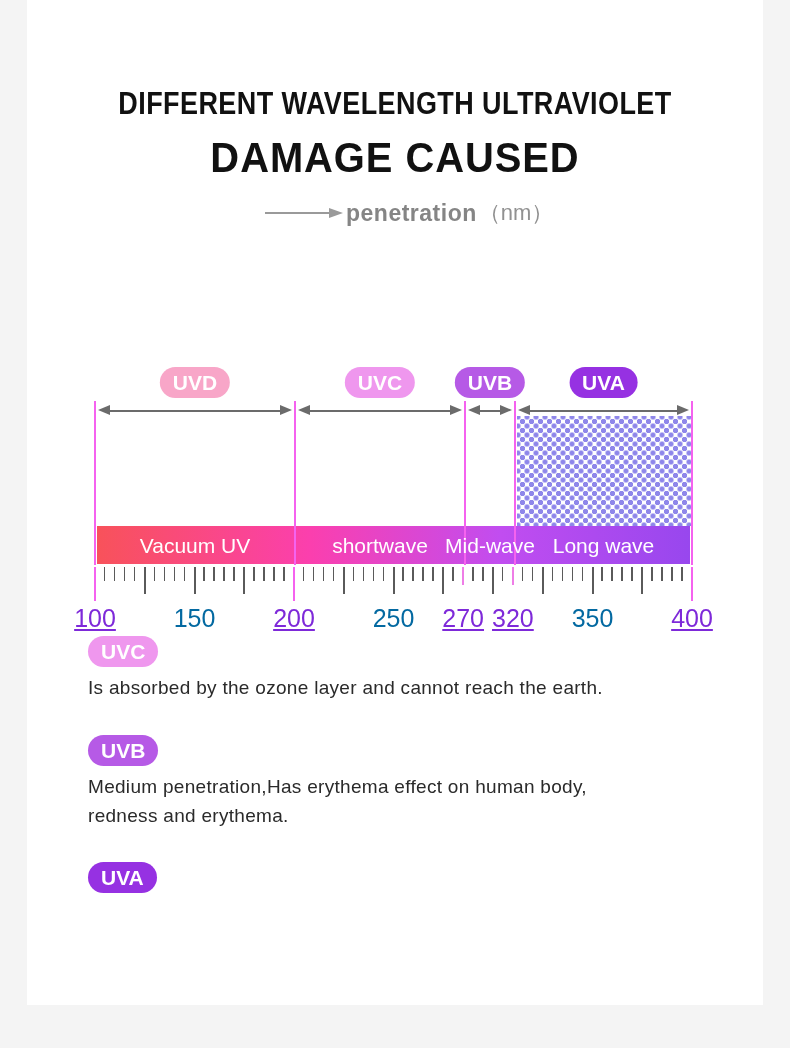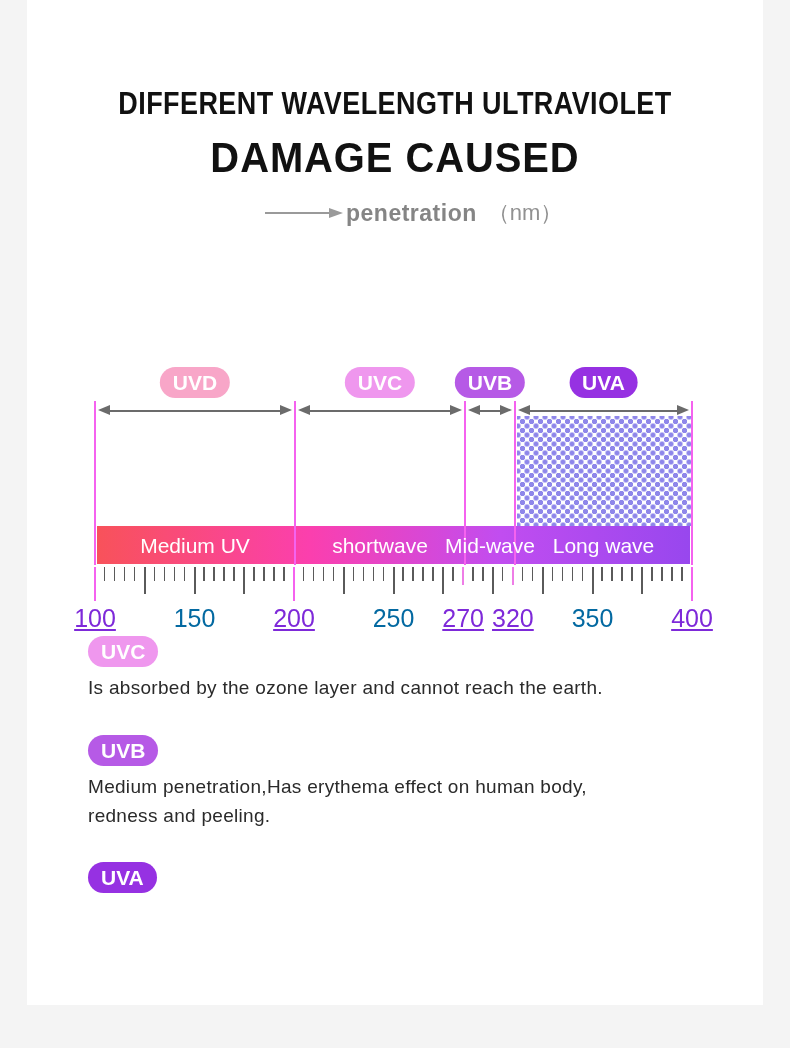--- a/index.html
+++ b/index.html
@@ -33,21 +33,21 @@
     position:absolute;top:200px;left:238px;
     display:flex;align-items:center;height:26px;
   }
   .wl-line{display:block;width:64px;height:2px;background:#9a9a9a;}
   .wl-head{
     display:block;width:0;height:0;
     border-top:5px solid transparent;border-bottom:5px solid transparent;
     border-left:14px solid #9a9a9a;
   }
   .wl-text{font-size:23px;font-weight:bold;color:#858585;margin-left:3px;letter-spacing:0.5px;}
-  .wl-unit{font-size:22px;color:#919191;margin-left:11px;}
+  .wl-unit{font-size:22px;color:#919191;margin-left:2px;}
   
   .chart{position:absolute;left:0;top:0;width:736px;height:620px;margin-top:42px;}
   .vline{position:absolute;top:359px;height:164px;width:2px;background:#f562ef;}
   .dbl-arrow{position:absolute;top:363px;height:11px;}
   .dbl-arrow .ln{position:absolute;left:9px;right:9px;top:4.5px;height:2px;background:#6b6b6b;}
   .dbl-arrow .ah{position:absolute;top:0;width:0;height:0;
     border-top:5.5px solid transparent;border-bottom:5.5px solid transparent;}
   .dbl-arrow .al{left:0;border-right:12px solid #6b6b6b;}
   .dbl-arrow .ar{right:0;border-left:12px solid #6b6b6b;}
   .chart-chip{
@@ -130,21 +130,21 @@
           <i class="ln"></i>
           <i class="ah ar"></i>
         </div>
         <div class="chart-chip" style="left: 576.5px; background: rgb(150, 49, 226);">UVA</div>
         <div class="grad-bar" style="background: linear-gradient(90deg, rgb(248, 82, 90) 0%, rgb(251, 63, 174) 36%, rgb(193, 77, 240) 68%, rgb(152, 71, 238) 100%);"></div>
         <div class="vline" style="left: 67px;"></div>
         <div class="vline" style="left: 267px;"></div>
         <div class="vline" style="left: 437px;"></div>
         <div class="vline" style="left: 487px;"></div>
         <div class="vline" style="left: 664px;"></div>
-        <div class="band-label" style="left: 168px;">Medium UV</div>
+        <div class="band-label" style="left: 168px;">Vacuum UV</div>
         <div class="band-label" style="left: 353px;">shortwave</div>
         <div class="band-label" style="left: 463px;">Mid-wave</div>
         <div class="band-label" style="left: 576.5px;">Long wave</div>
         <div class="tick tall-accent" style="left: 67px;"></div>
         <div class="tick-label accent" style="left: 68px;">100</div>
         <div class="tick minor" style="left: 76.95px;"></div>
         <div class="tick minor" style="left: 86.9px;"></div>
         <div class="tick minor" style="left: 96.85px;"></div>
         <div class="tick minor" style="left: 106.8px;"></div>
         <div class="tick major" style="left: 116.75px;"></div>
@@ -213,21 +213,21 @@
       </div>
 
     <div class="section" style="top:636px">
       <div class="pill" style="background: rgb(239, 151, 238);">UVC</div>
       <div class="desc-line">Is absorbed by the ozone layer and cannot reach the earth.</div>
     </div>
 
     <div class="section" style="top:735px">
       <div class="pill" style="background: rgb(182, 90, 230);">UVB</div>
       <div class="desc-line">Medium penetration,Has erythema effect on human body,</div>
-      <div class="desc-line">redness and peeling.</div>
+      <div class="desc-line">redness and erythema.</div>
     </div>
 
     <div class="section" style="top:862px">
       <div class="pill" style="background: rgb(150, 49, 226);">UVA</div>
     </div>
 
   </div>
 </div>
 
 </body></html>

